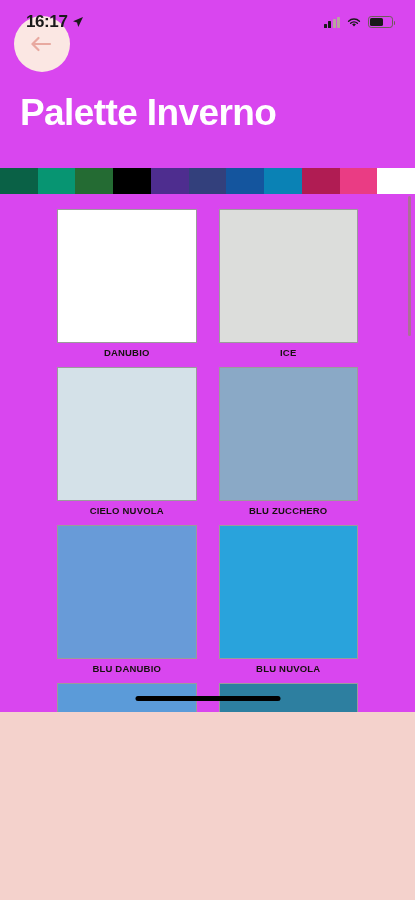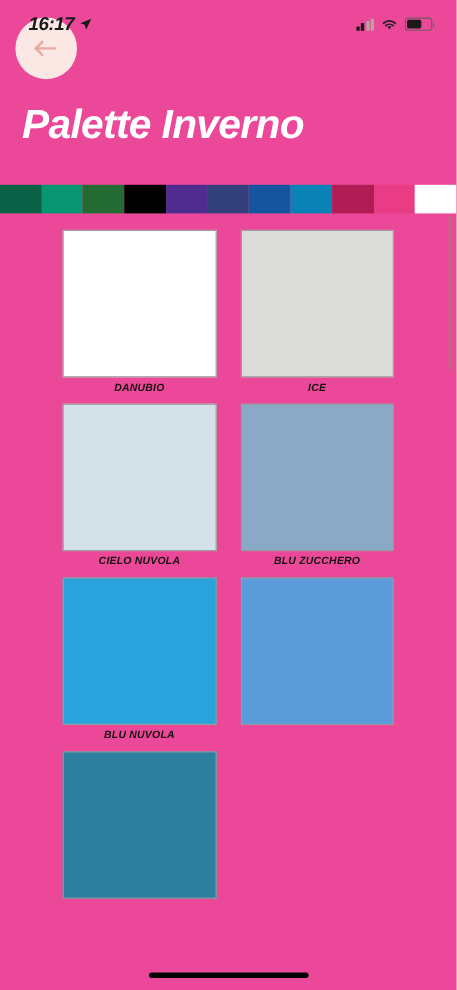--- a/index.html
+++ b/index.html
@@ -4,24 +4,23 @@
 <style>
   * { margin:0; padding:0; box-sizing:border-box; }
   html, body {
     width:415px; height:900px;
     overflow:hidden;
     background:#f4d2cc;
     font-family:"Liberation Sans", sans-serif;
   }
   .phone {
     position:relative;
-    width:415px; height:900px;
-    background:#ec4899;
+    width:415px; height:712px;
+    background:#d946ef;
     overflow:hidden;
-    font-style:italic;
   }
 
   
   .statusbar {
     position:absolute; top:0; left:0; right:0; height:44px;
     display:flex; align-items:center; justify-content:space-between;
     padding:0 22px 0 26px;
     z-index:6;
   }
   .sb-left { display:flex; align-items:center; gap:5px; }
@@ -182,20 +181,24 @@
         </div>
         <div class="cell">
           <div class="swatch" style="background: rgb(212, 225, 232);"></div>
           <div class="swatch-label">CIELO NUVOLA</div>
         </div>
         <div class="cell">
           <div class="swatch" style="background: rgb(138, 169, 198);"></div>
           <div class="swatch-label">BLU ZUCCHERO</div>
         </div>
         <div class="cell">
+          <div class="swatch" style="background: rgb(104, 155, 216);"></div>
+          <div class="swatch-label">BLU DANUBIO</div>
+        </div>
+        <div class="cell">
           <div class="swatch" style="background: rgb(41, 163, 220);"></div>
           <div class="swatch-label">BLU NUVOLA</div>
         </div>
         <div class="cell">
           <div class="swatch" style="background: rgb(91, 155, 217);"></div>
           <div class="swatch-label"></div>
         </div>
         <div class="cell">
           <div class="swatch" style="background: rgb(45, 127, 160);"></div>
           <div class="swatch-label"></div>

